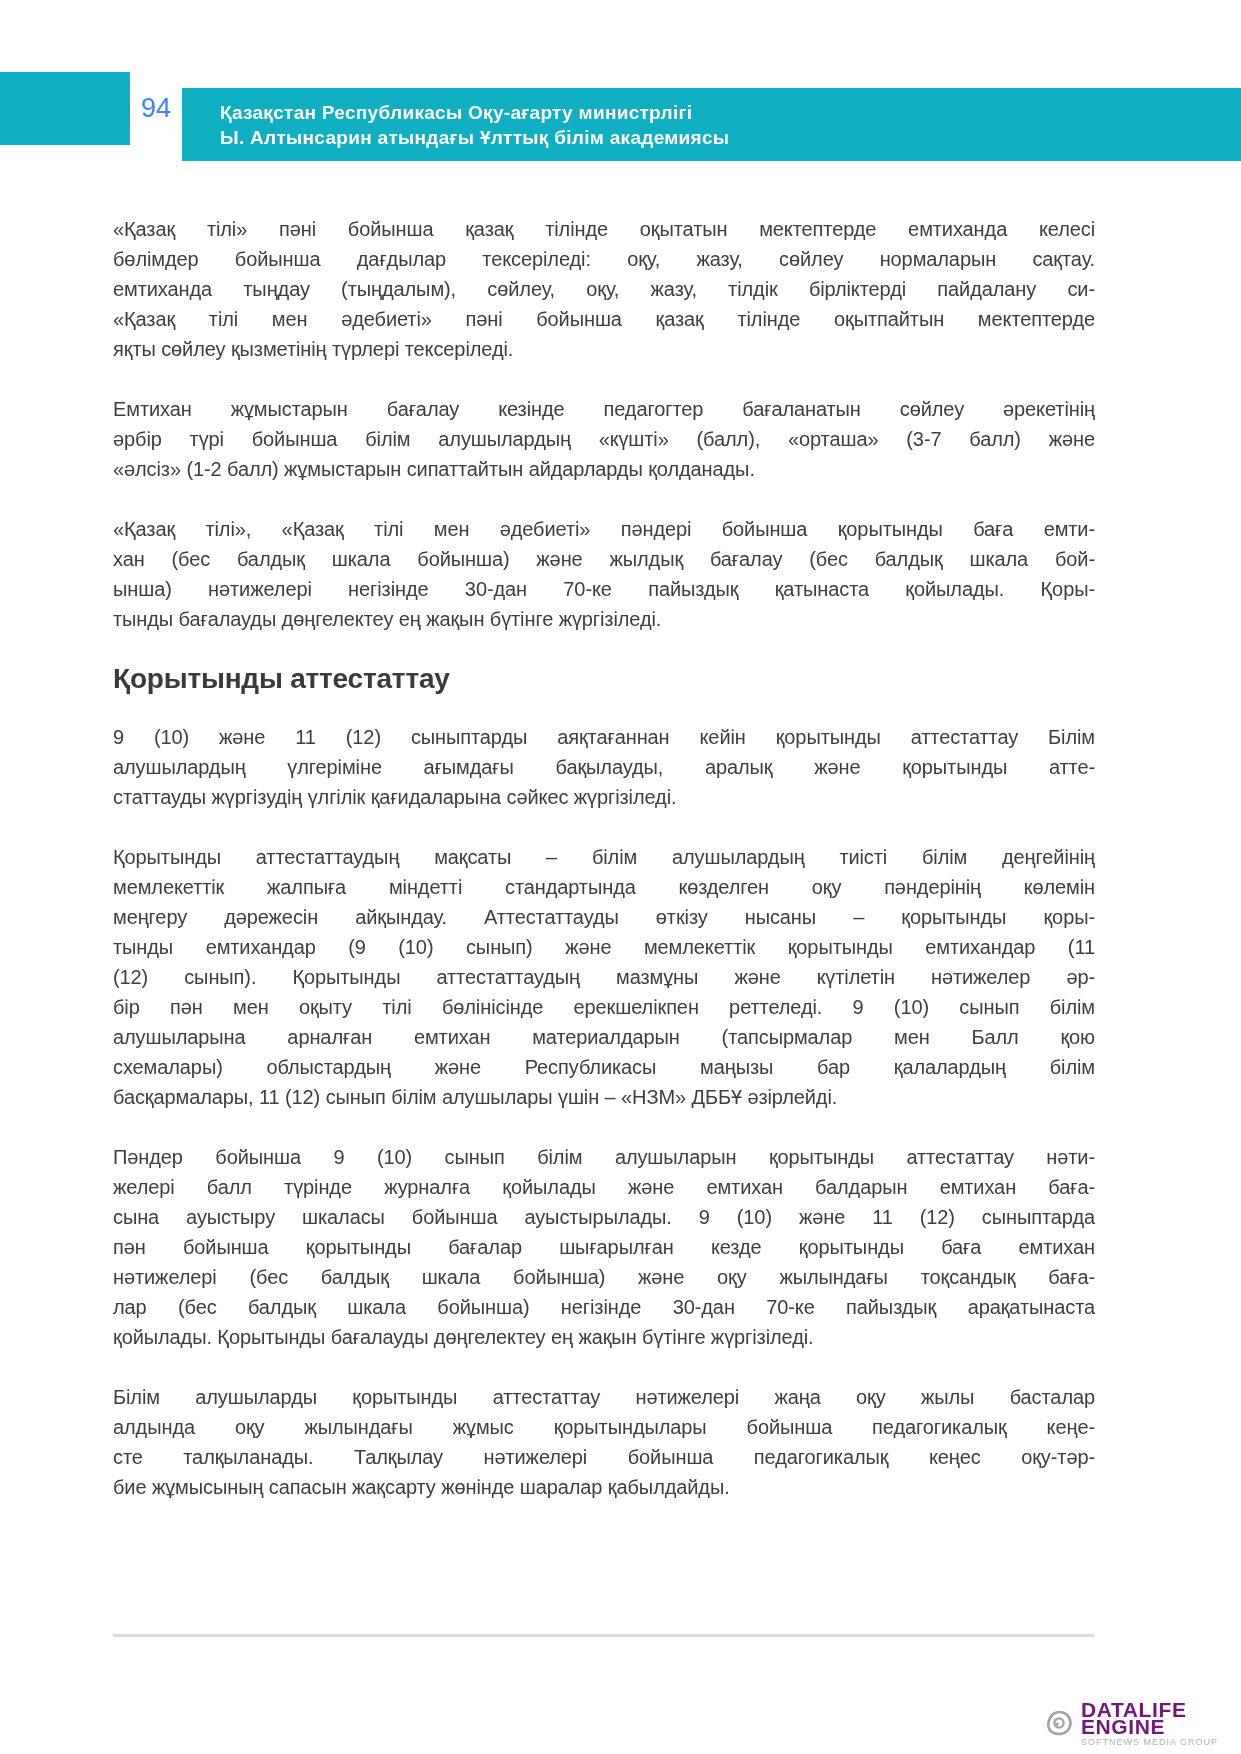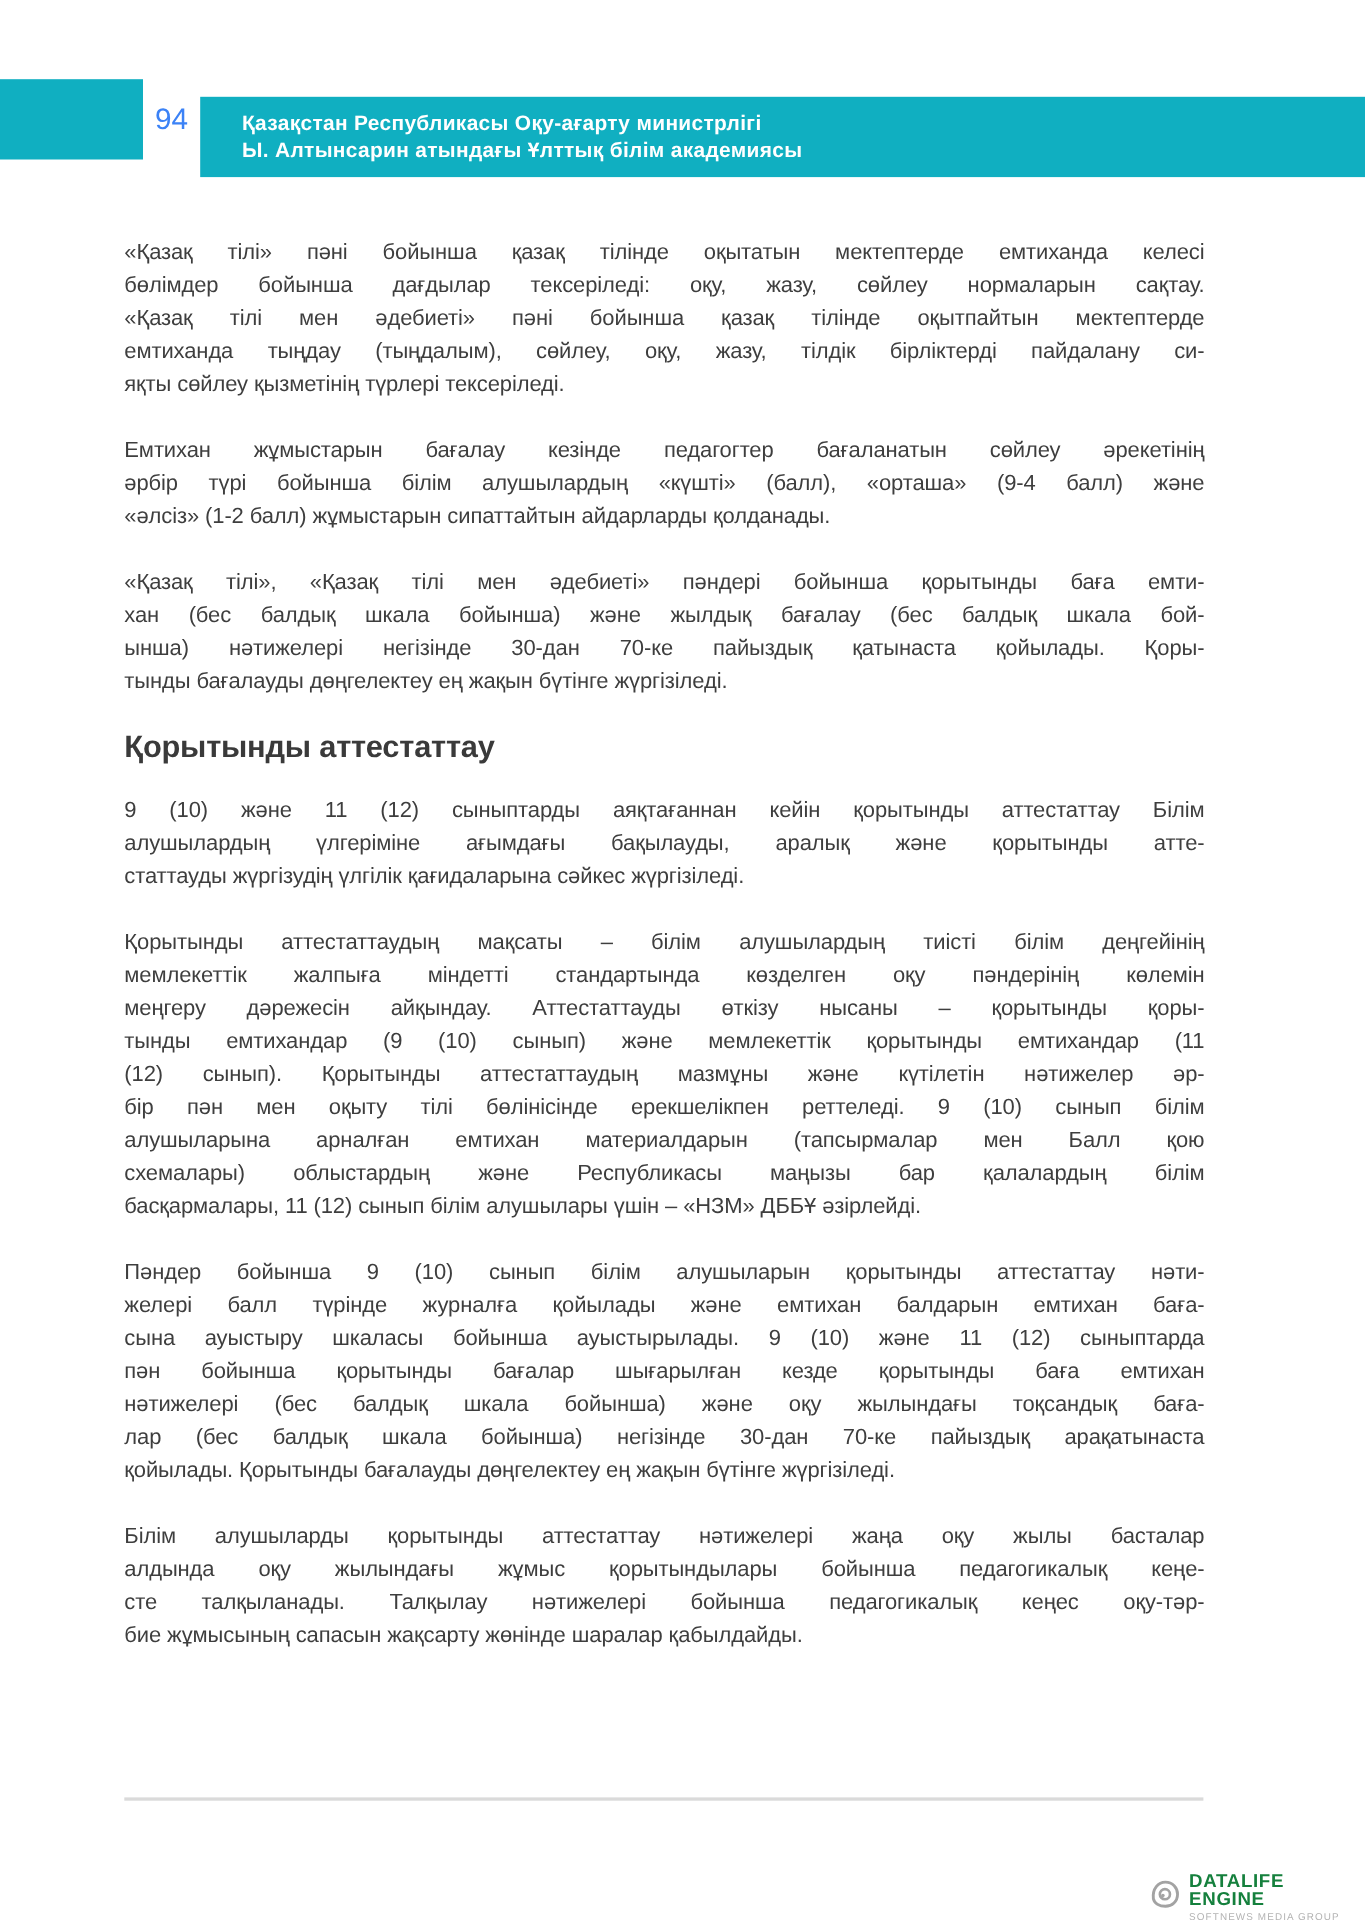--- a/index.html
+++ b/index.html
@@ -40,21 +40,21 @@
   .divider {
     position:absolute; left:113px; top:1634px; width:981px; height:3px;
     background:#dadada;
   }
   .watermark {
     position:absolute; left:1044px; top:1701px;
     display:flex; align-items:center; gap:7px;
   }
   .wm-icon { display:block; }
   .wm-text { display:flex; flex-direction:column; }
-  .wm-title { font-size:17px; font-weight:700; color:#15803d; letter-spacing:0.6px; line-height:17px; }
+  .wm-title { font-size:21px; font-weight:700; color:#701a75; letter-spacing:0.6px; line-height:17px; }
   .wm-sub { font-size:9px; color:#b3b3b3; letter-spacing:1px; line-height:11px; margin-top:2px; }
 </style>
 </head>
 <body>
 
 <div class="page" style="--accent: #10afc1;">
 
   <div class="accent-left"></div>
 
   <div class="page-number">94</div>
@@ -63,29 +63,29 @@
     <div class="band-line">Қазақстан Республикасы Оқу-ағарту министрлігі</div>
     <div class="band-line">Ы. Алтынсарин атындағы Ұлттық білім академиясы</div>
   </div>
 
   <main class="content">
 
     <div class="para">
 
     <div class="line">«Қазақ тілі» пәні бойынша қазақ тілінде оқытатын мектептерде емтиханда келесі</div>
         <div class="line">бөлімдер бойынша дағдылар тексеріледі: оқу, жазу, сөйлеу нормаларын сақтау.</div>
+        <div class="line">емтиханда тыңдау (тыңдалым), сөйлеу, оқу, жазу, тілдік бірліктерді пайдалану си-</div>
         <div class="line">«Қазақ тілі мен әдебиеті» пәні бойынша қазақ тілінде оқытпайтын мектептерде</div>
-        <div class="line">емтиханда тыңдау (тыңдалым), сөйлеу, оқу, жазу, тілдік бірліктерді пайдалану си-</div>
         <div class="line last">яқты сөйлеу қызметінің түрлері тексеріледі.</div>
       </div>
 
     <div class="para">
 
     <div class="line">Емтихан жұмыстарын бағалау кезінде педагогтер бағаланатын сөйлеу әрекетінің</div>
-        <div class="line">әрбір түрі бойынша білім алушылардың «күшті» (балл), «орташа» (9-4 балл) және</div>
+        <div class="line">әрбір түрі бойынша білім алушылардың «күшті» (балл), «орташа» (3-7 балл) және</div>
         <div class="line last">«әлсіз» (1-2 балл) жұмыстарын сипаттайтын айдарларды қолданады.</div>
       </div>
 
     <div class="para">
 
     <div class="line">«Қазақ тілі», «Қазақ тілі мен әдебиеті» пәндері бойынша қорытынды баға емти-</div>
         <div class="line">хан (бес балдық шкала бойынша) және жылдық бағалау (бес балдық шкала бой-</div>
         <div class="line">ынша) нәтижелері негізінде 30-дан 70-ке пайыздық қатынаста қойылады. Қоры-</div>
         <div class="line last">тынды бағалауды дөңгелектеу ең жақын бүтінге жүргізіледі.</div>
       </div>

